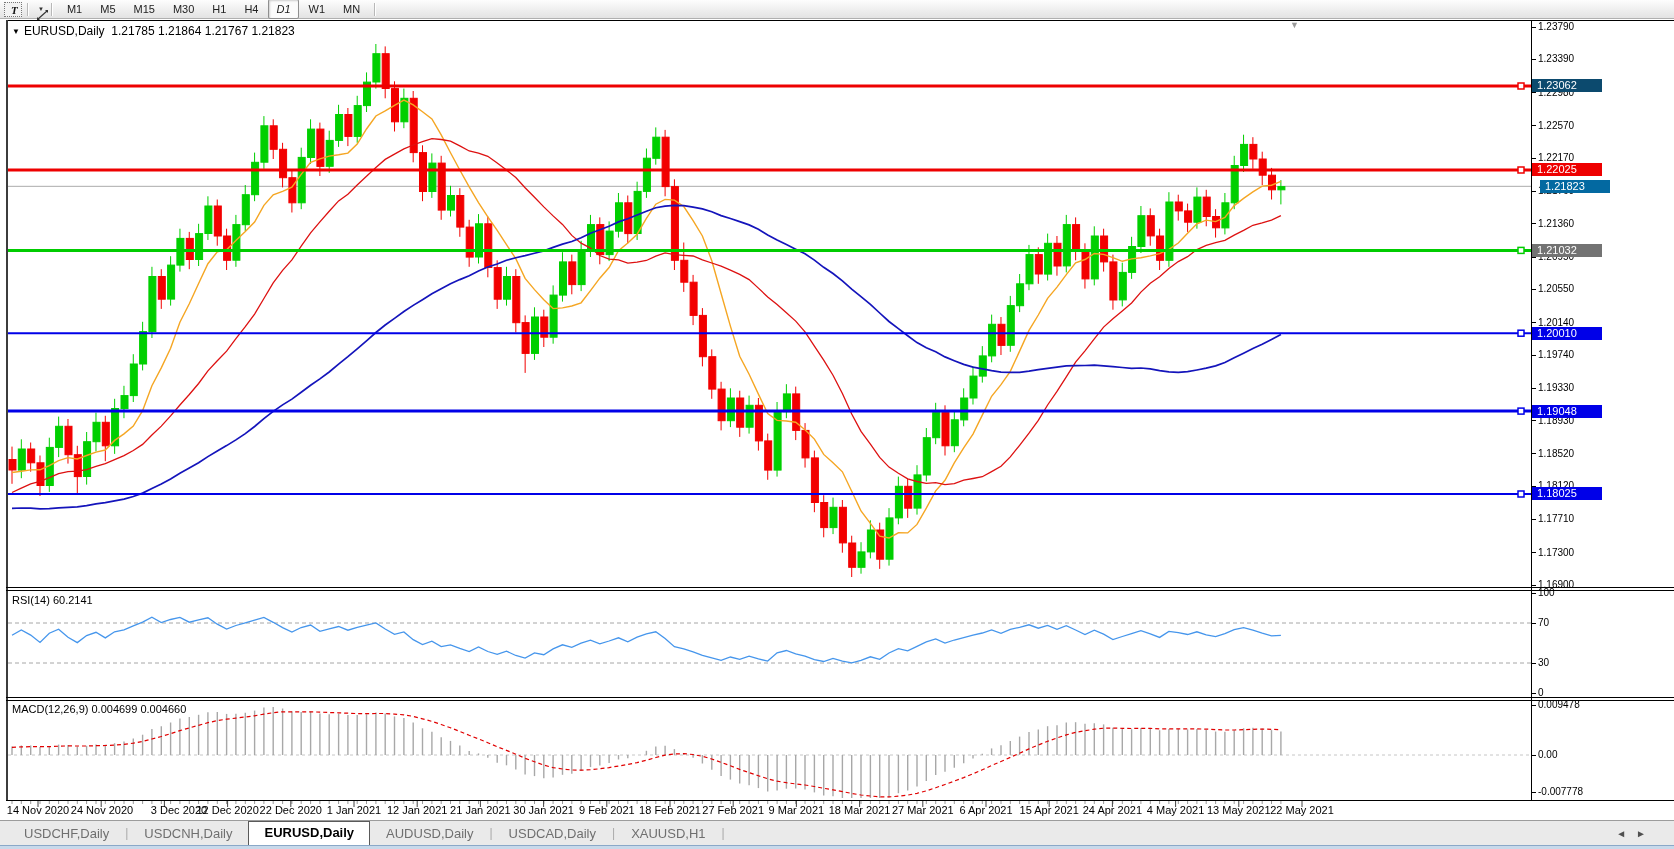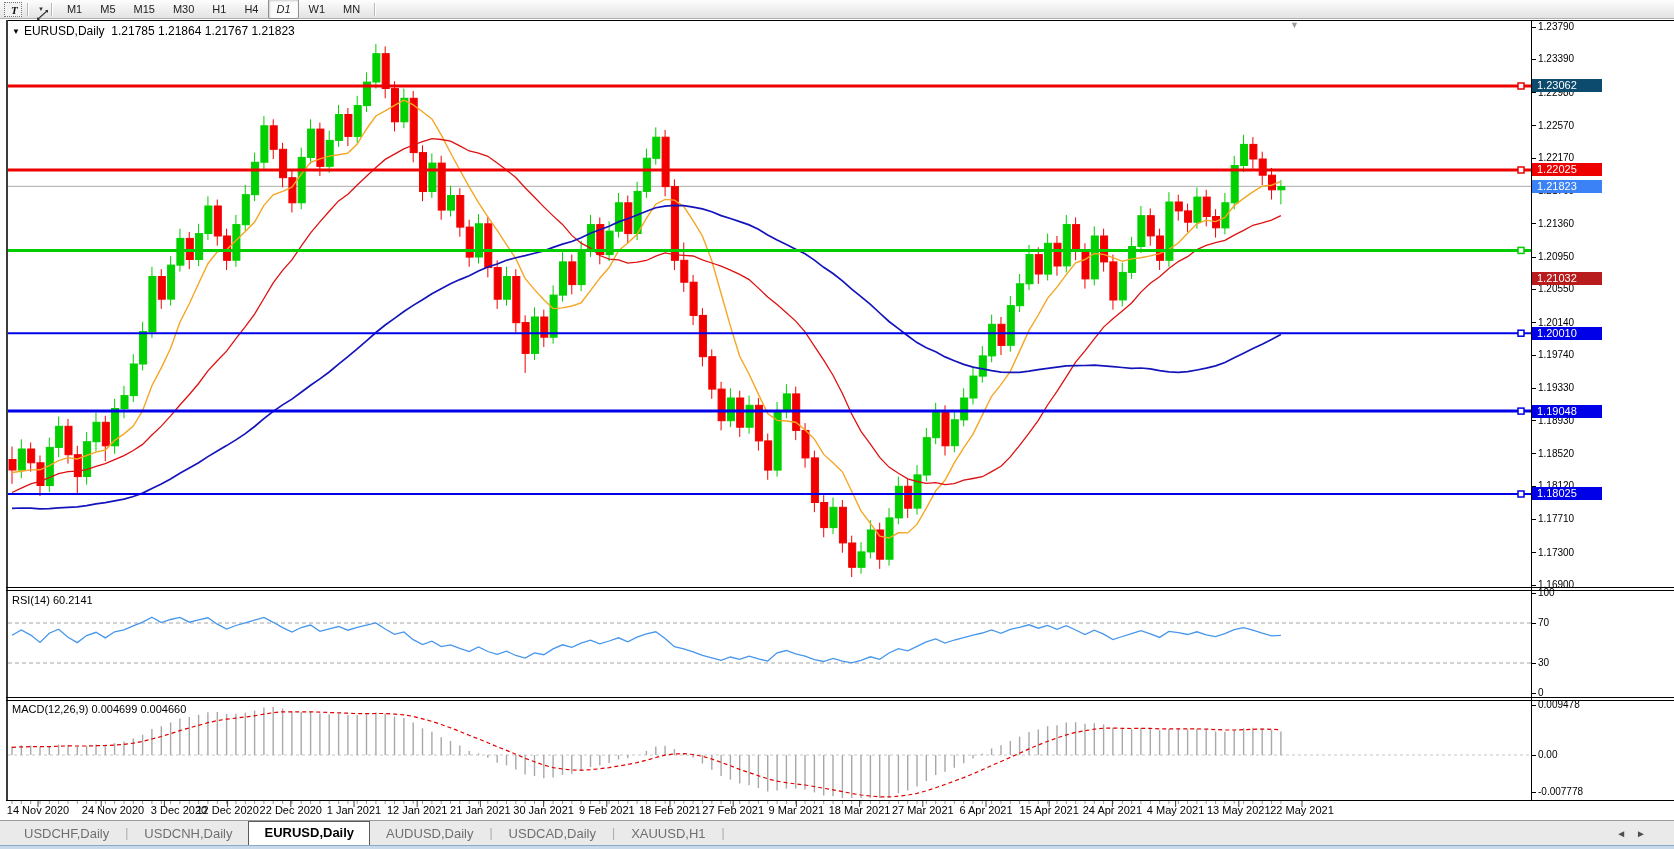--- a/index.html
+++ b/index.html
@@ -721,25 +721,25 @@
     <div class="axis-dash" style="top: 485.77px;"></div>
     <div class="axis-label" style="top: 480.27px;">1.18120</div>
     <div class="axis-dash" style="top: 518.98px;"></div>
     <div class="axis-label" style="top: 513.48px;">1.17710</div>
     <div class="axis-dash" style="top: 552.19px;"></div>
     <div class="axis-label" style="top: 546.69px;">1.17300</div>
     <div class="axis-dash" style="top: 584.59px;"></div>
     <div class="axis-label" style="top: 579.09px;">1.16900</div>
     <div class="badge" style="top: 79.468px; background: #0c4a6e;">1.23062</div>
     <div class="badge" style="top: 163.465px; background: rgb(238, 0, 0);">1.22025</div>
-    <div class="badge" style="top: 243.898px; background: #b91c1c; margin-top: 28px;">1.21032</div>
+    <div class="badge" style="top: 243.898px; background: #737373;">1.21032</div>
     <div class="badge" style="top: 326.68px; background: rgb(0, 0, 232);">1.20010</div>
     <div class="badge" style="top: 404.602px; background: rgb(0, 0, 232);">1.19048</div>
     <div class="badge" style="top: 487.465px; background: rgb(0, 0, 232);">1.18025</div>
-    <div class="badge" style="top: 179.827px; background: #3b82f6;">1.21823</div>
+    <div class="badge" style="top: 179.827px; background: #0369a1; margin-left: 8px;">1.21823</div>
   </div>
 <div id="rsi-axis">
     <div class="axis-dash" style="top: 592.5px;"></div>
     <div class="axis-label" style="top: 587px;">100</div>
     <div class="axis-dash" style="top: 622.5px;"></div>
     <div class="axis-label" style="top: 617px;">70</div>
     <div class="axis-dash" style="top: 662.5px;"></div>
     <div class="axis-label" style="top: 657px;">30</div>
     <div class="axis-dash" style="top: 692.5px;"></div>
     <div class="axis-label" style="top: 687px;">0</div>
@@ -747,21 +747,21 @@
 <div id="macd-axis">
     <div class="axis-dash" style="top: 704.5px;"></div>
     <div class="axis-label" style="top: 699px;">0.009478</div>
     <div class="axis-dash" style="top: 754.5px;"></div>
     <div class="axis-label" style="top: 749px;">0.00</div>
     <div class="axis-dash" style="top: 791.5px;"></div>
     <div class="axis-label" style="top: 786px;">-0.007778</div>
   </div>
 <div id="time-axis">
     <div class="time-label" style="left: 38px;">14 Nov 2020</div>
-    <div class="time-label" style="left: 113px;">24 Nov 2020</div>
+    <div class="time-label" style="left: 102px;">24 Nov 2020</div>
     <div class="time-label" style="left: 156px; margin-left: 23px;">3 Dec 2020</div>
     <div class="time-label" style="left: 227.6px;">12 Dec 2020</div>
     <div class="time-label" style="left: 290.8px;">22 Dec 2020</div>
     <div class="time-label" style="left: 354px;">1 Jan 2021</div>
     <div class="time-label" style="left: 417.2px;">12 Jan 2021</div>
     <div class="time-label" style="left: 480.4px;">21 Jan 2021</div>
     <div class="time-label" style="left: 543.6px;">30 Jan 2021</div>
     <div class="time-label" style="left: 606.8px;">9 Feb 2021</div>
     <div class="time-label" style="left: 670px;">18 Feb 2021</div>
     <div class="time-label" style="left: 733.2px;">27 Feb 2021</div>

